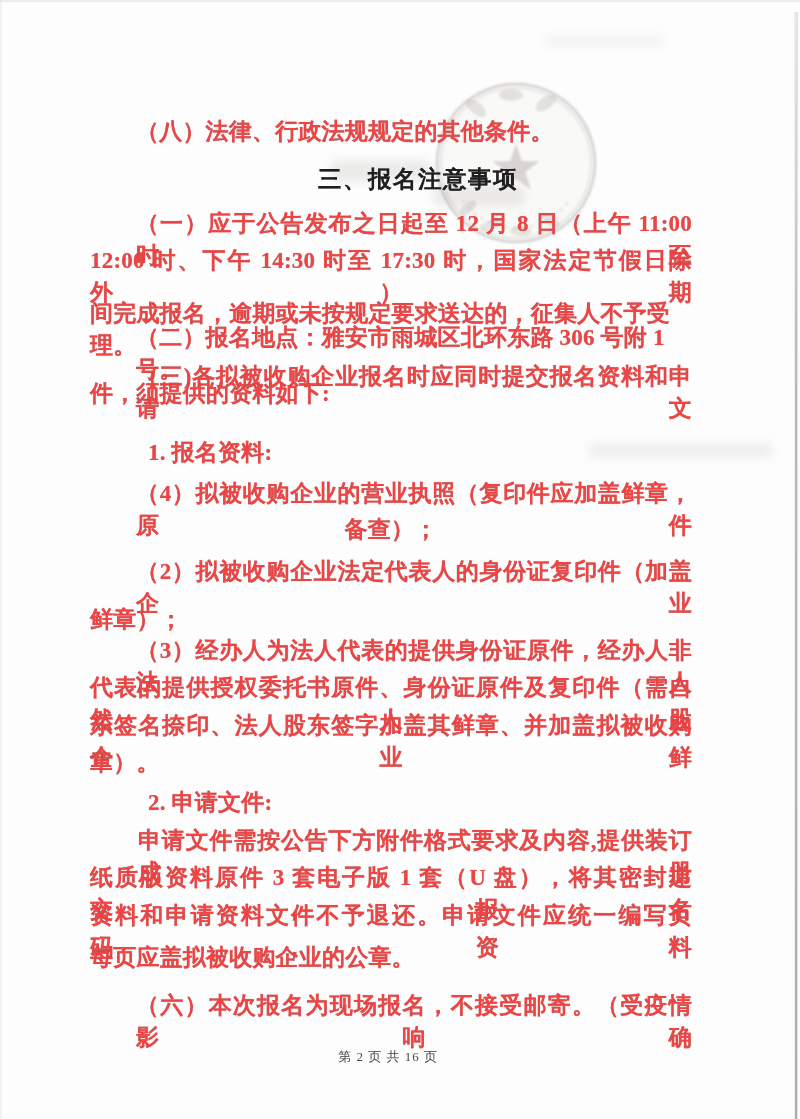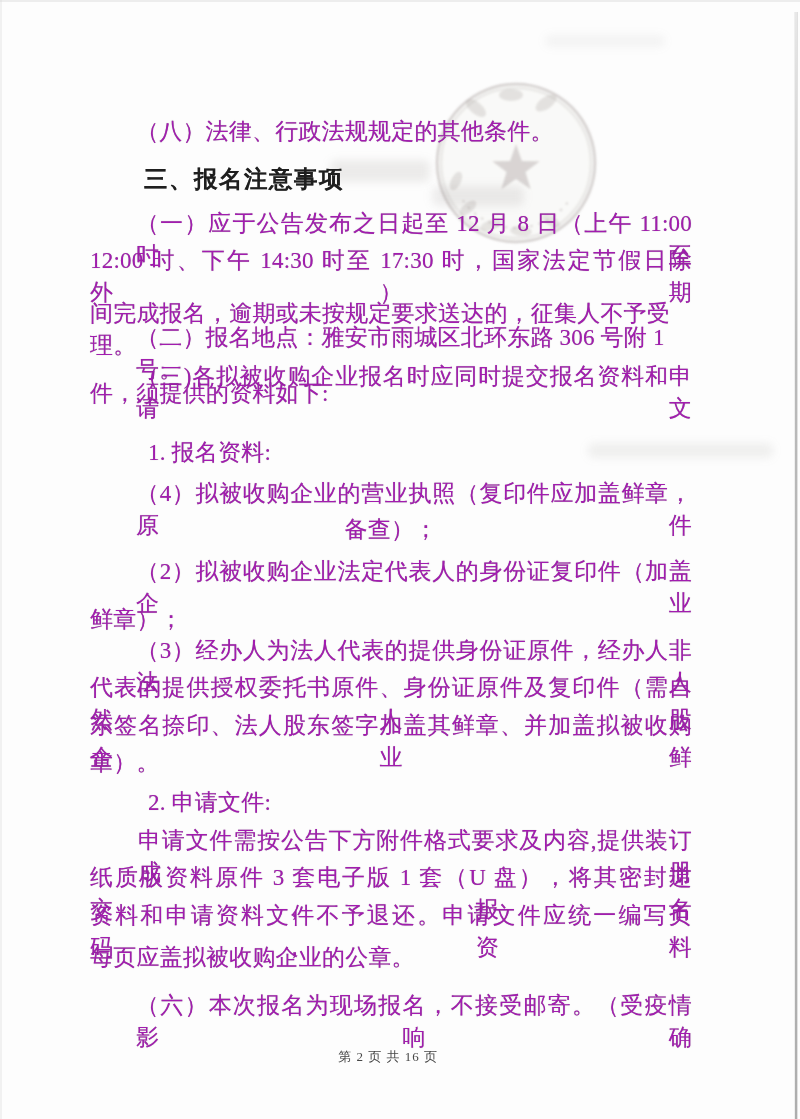--- a/index.html
+++ b/index.html
@@ -19,24 +19,25 @@
   .edge-top    { position:absolute; top:0; left:0; right:0; height:2px; background:rgba(205,205,205,.35); }
   .edge-left   { position:absolute; top:0; left:0; bottom:0; width:2px; background:rgba(215,215,215,.30); }
   .edge-right  { position:absolute; top:12px; bottom:0; left:795px; width:2px;
                  background:linear-gradient(180deg, rgba(170,170,170,.25), rgba(150,150,150,.65) 30%, rgba(140,140,140,.7));
                  box-shadow:1px 0 0 rgba(190,190,190,.45), -1px 0 0 rgba(225,225,225,.5); }
   
   .line {
     position: absolute;
     left: 90px; width: 602px;
     font-size: 23px; line-height: 32px;
-    color: #a21caf;
+    color: #ef4444;
     letter-spacing: 0.2px;
     text-shadow: 0 0 0.7px rgba(70,70,70,.55);
     white-space: normal;
+    font-weight: bold;
   }
   .line.justify { text-align: justify; text-align-last: justify; }
   .line.heading {
     font-family: "Liberation Sans", "DejaVu Sans", sans-serif;
     font-weight: 700; color: #1f1f1f;
     font-size: 23.5px; letter-spacing: 1.5px;
     text-shadow: 0 0 0.5px rgba(30,30,30,.6);
   }
   .ind-paren { padding-left: 46px; width: 556px; }
   .ind-text  { padding-left: 48px; width: 554px; }
@@ -89,21 +90,21 @@
     </g>
   </svg>
 
   <div class="smudge s1"></div>
   <div class="smudge s2"></div>
   <div class="smudge s3"></div>
   <div class="smudge s4"></div>
 
   <div id="text-layer">
       <div class="line ind-paren" style="top: 116px;">（八）法律、行政法规规定的其他条件。</div>
-      <div class="line heading ind-head" style="top: 163px;">三、报名注意事项</div>
+      <div class="line heading ind-head" style="top: 163px; text-align: center;">三、报名注意事项</div>
       <div class="line justify ind-paren" style="top: 208px;">（一）应于公告发布之日起至 12 月 8 日（上午 11:00 时至</div>
       <div class="line justify" style="top: 245px;">12:00 时、下午 14:30 时至 17:30 时，国家法定节假日除外）期</div>
       <div class="line" style="top: 298px;">间完成报名，逾期或未按规定要求送达的，征集人不予受理。</div>
       <div class="line ind-paren" style="top: 322px;">（二）报名地点：雅安市雨城区北环东路 306 号附 1 号。</div>
       <div class="line justify ind-paren" style="top: 361px;">（三)各拟被收购企业报名时应同时提交报名资料和申请文</div>
       <div class="line" style="top: 378px;">件，须提供的资料如下:</div>
       <div class="line ind-num" style="top: 437px;">1. 报名资料:</div>
       <div class="line justify ind-paren" style="top: 478px;">（4）拟被收购企业的营业执照（复印件应加盖鲜章，原件</div>
       <div class="line" style="top: 514px; text-align: center;">备查）；</div>
       <div class="line justify ind-paren" style="top: 556px;">（2）拟被收购企业法定代表人的身份证复印件（加盖企业</div>

